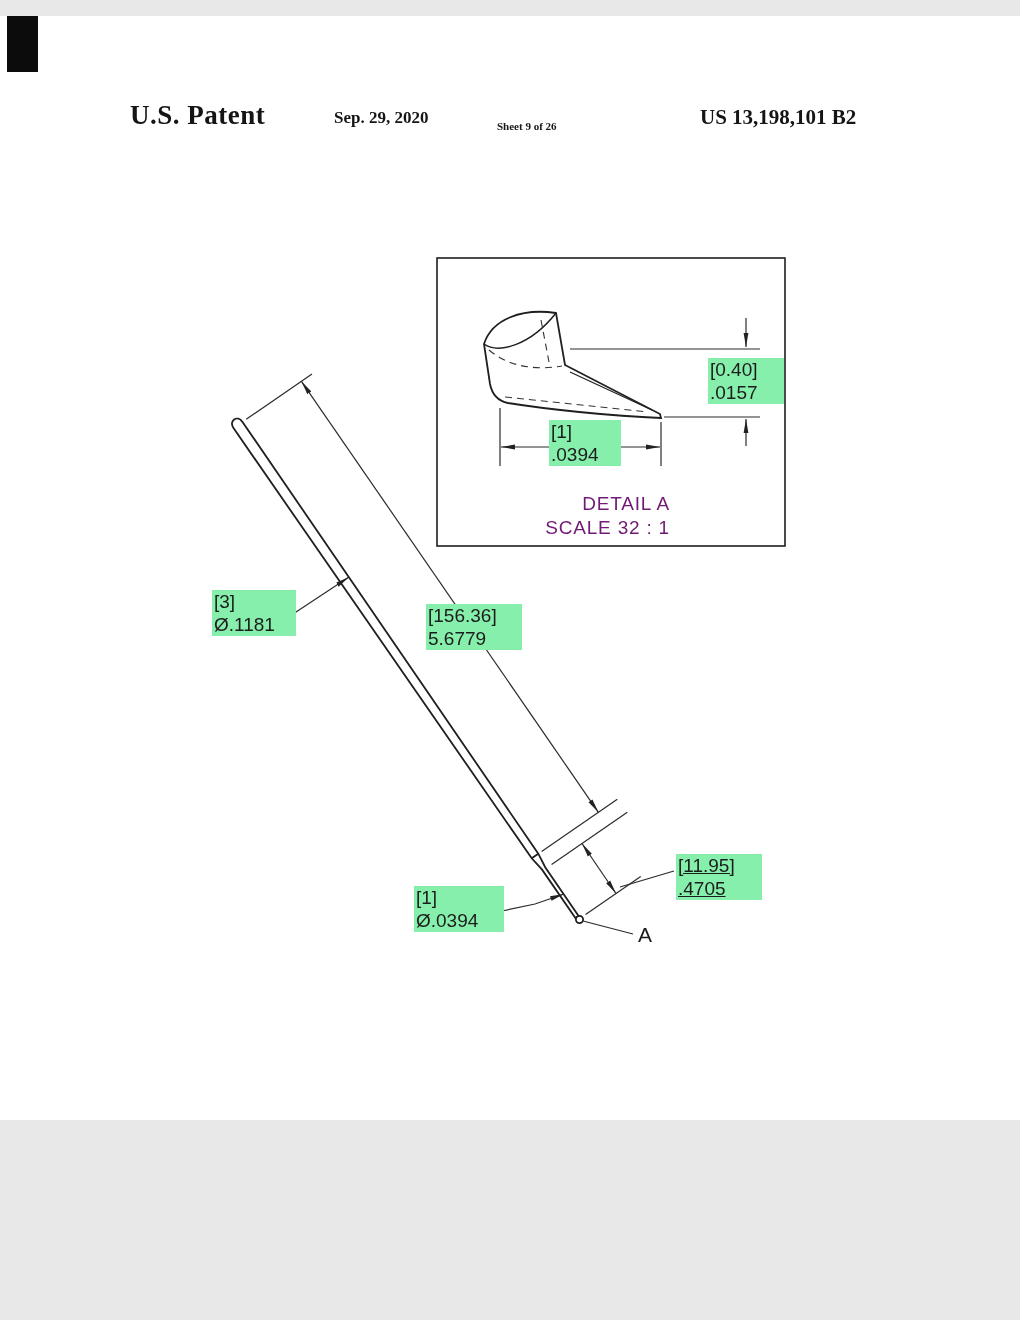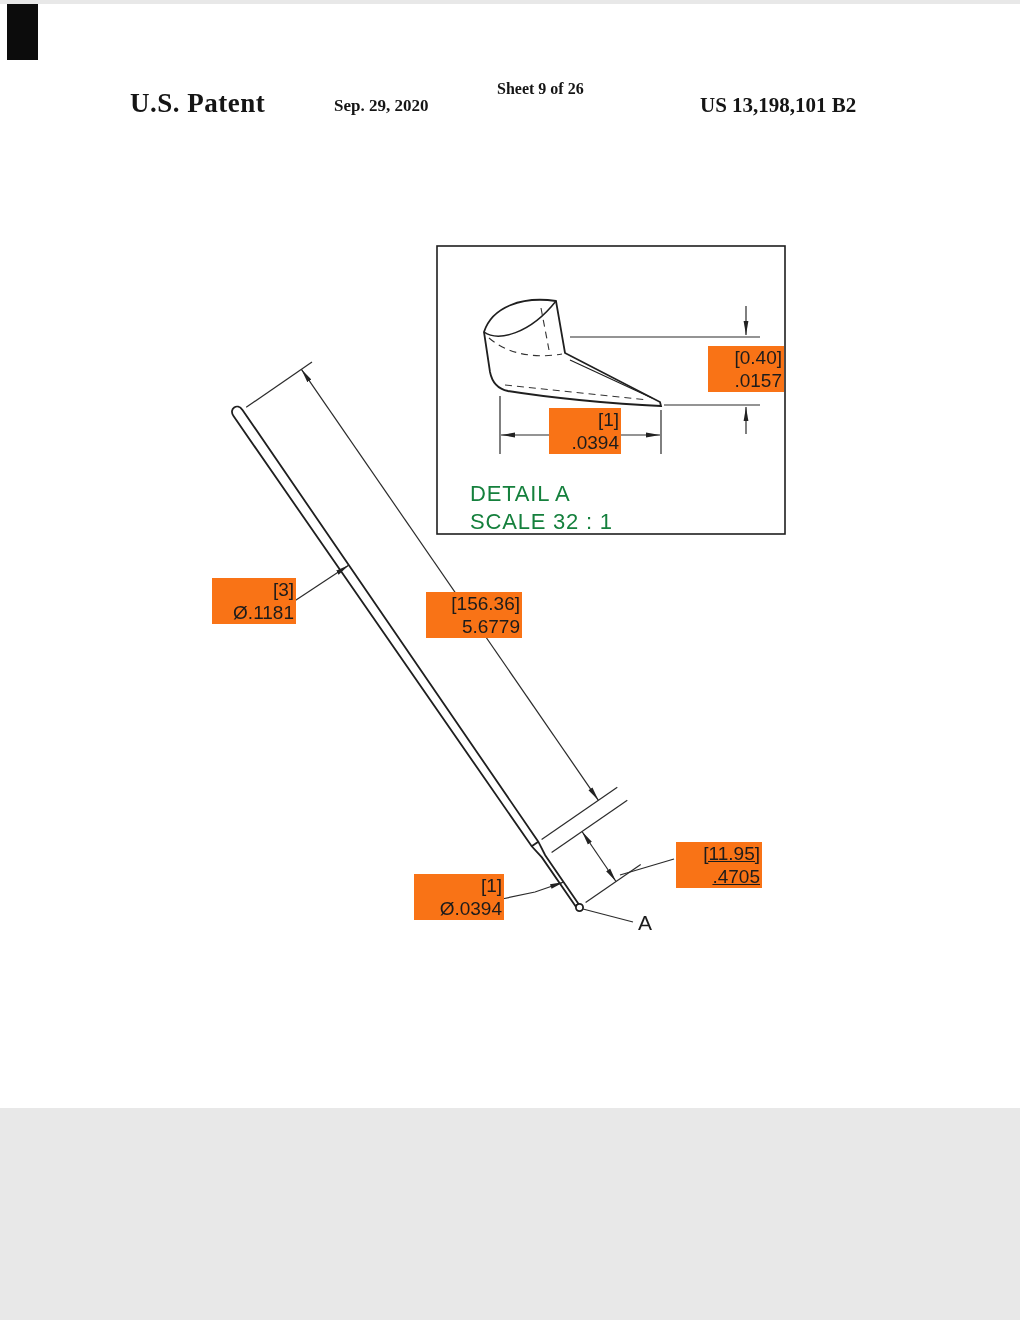--- a/index.html
+++ b/index.html
@@ -1,35 +1,35 @@
 <!DOCTYPE html>
 <html><head>
 <meta charset="utf-8">
 <style>
   html,body{margin:0;padding:0;background:#e8e8e8;}
   .page{
     position:relative;width:1020px;height:1104px;background:#ffffff;
-    margin:4px auto;overflow:hidden;
+    margin:16px auto;overflow:hidden;
     font-family:"Liberation Serif",serif;color:#111;
   }
   .scan-artifact{position:absolute;left:7px;top:0;width:31px;height:56px;background:#0c0c0c;}
   .hdr{position:absolute;font-weight:bold;color:#151515;white-space:nowrap;}
   .hdr-patent{left:130px;top:84px;font-size:27px;letter-spacing:0.5px;}
   .hdr-date{left:334px;top:92px;font-size:17px;}
-  .hdr-sheet{left:497px;top:76px;font-size:16px;}
+  .hdr-sheet{left:497px;top:104px;font-size:11px;}
   .hdr-number{left:700px;top:89px;font-size:21px;}
   .svg-layer{position:absolute;left:0;top:0;}
   .dim-label{
-    position:absolute;background:#f97316;color:#1c1c1c;
+    position:absolute;background:#86efac;color:#1c1c1c;
     font-family:"Liberation Sans",sans-serif;font-size:19px;
-    text-align:right;line-height:1.22;white-space:nowrap;padding:0 2px;
+    text-align:left;line-height:1.22;white-space:nowrap;padding:0 2px;
   }
   .detail-title{
-    position:absolute;color:#15803d;font-family:"Liberation Sans",sans-serif;
-    font-size:22px;text-align:left;line-height:1.25;letter-spacing:0.8px;
+    position:absolute;color:#701a75;font-family:"Liberation Sans",sans-serif;
+    font-size:19px;text-align:right;line-height:1.25;letter-spacing:0.8px;
   }
   .ref-label{
     position:absolute;color:#1c1c1c;font-family:"Liberation Sans",sans-serif;
     font-size:21px;
   }
   .fig-caption{
     position:absolute;left:484px;top:1098px;
     font-family:"Liberation Serif",serif;font-style:italic;font-weight:bold;
     font-size:42px;color:#161616;letter-spacing:1px;
   }

